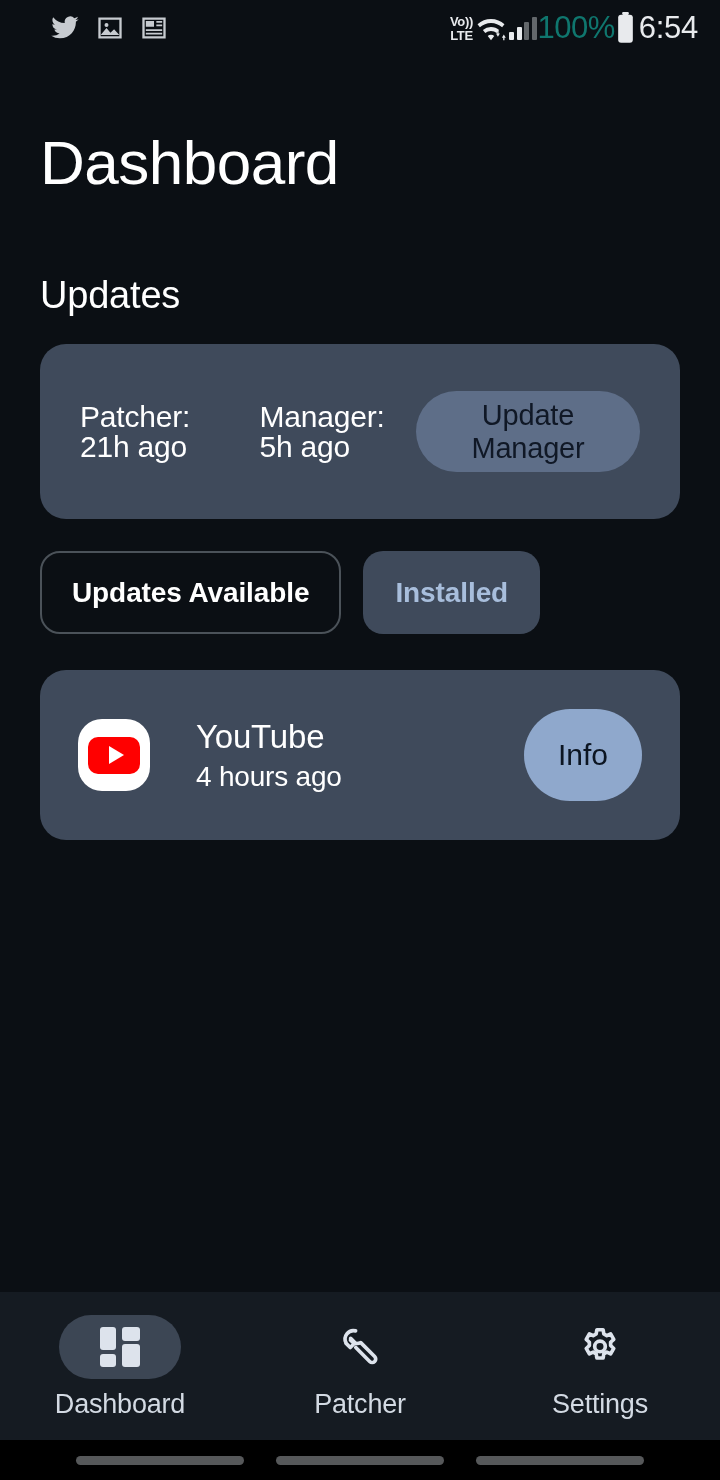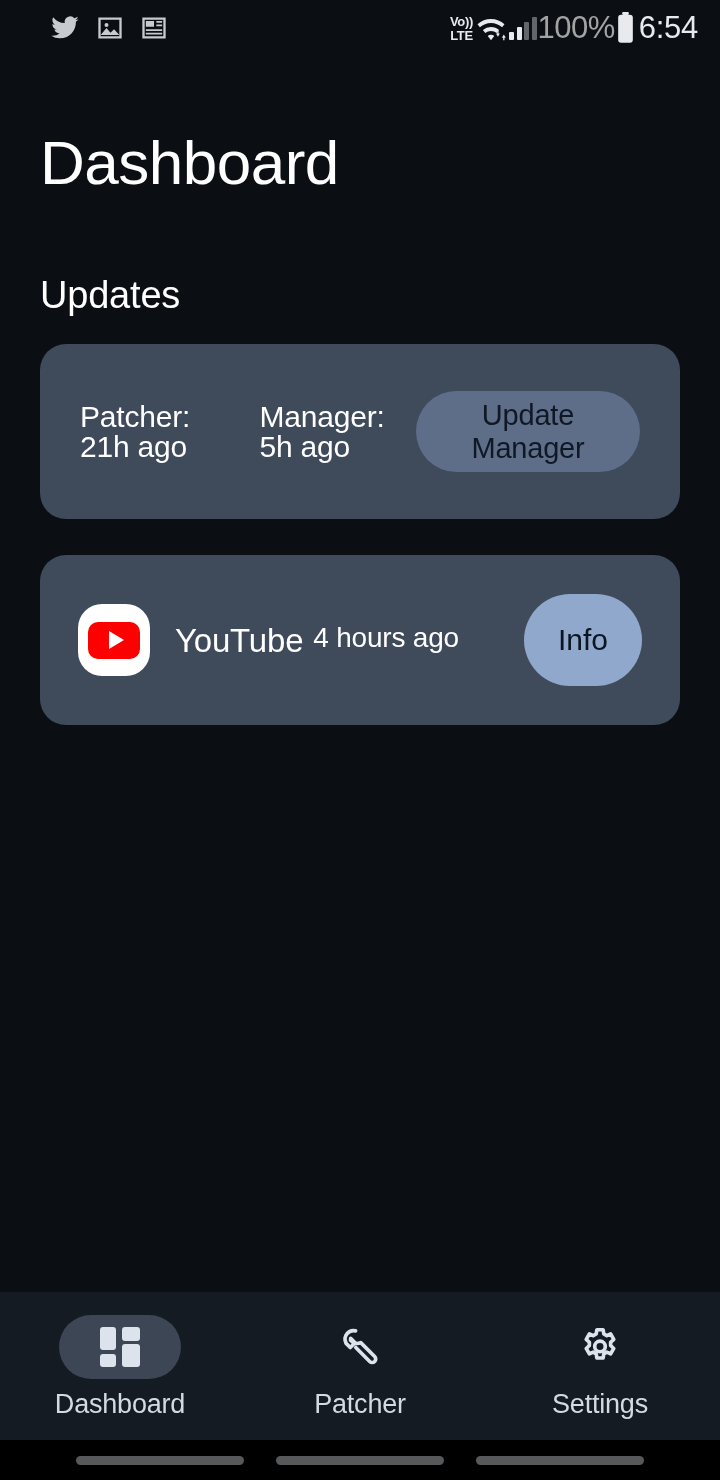--- a/index.html
+++ b/index.html
@@ -28,21 +28,21 @@
   .sb-right { margin-left:auto; display:flex; align-items:center; gap:1px; }
   .sb-icon { display:block; }
   .volte {
     display:flex; flex-direction:column; align-items:center;
     line-height:1; color:#E8EAED;
     font-weight:bold; font-size:13px;
     letter-spacing:-0.3px;
   }
   .volte .l2 { margin-top:1px; font-size:13px; }
   .sb-pct {
-    color:#a3a3a3; font-size:31px; letter-spacing:-0.5px;
+    color:#0f766e; font-size:31px; letter-spacing:-0.5px;
     font-weight:400;
   }
   .sb-time {
     color:#E8EAED; font-size:31px; letter-spacing:-0.3px;
     font-weight:400; margin-left:3px;
   }
   .bars { display:flex; align-items:flex-end; gap:2.5px; height:24px; }
   .bars i { width:5px; background:#E8EAED; display:block; border-radius:1px; }
   .bars i.b1 { height:8px; }
   .bars i.b2 { height:13px; }
@@ -147,21 +147,21 @@
     border-radius:10px;
     display:flex; align-items:center; justify-content:center;
   }
   .yt-play {
     width:0; height:0;
     border-left:15px solid #FFFFFF;
     border-top:9px solid transparent;
     border-bottom:9px solid transparent;
     margin-left:4px;
   }
-  .app-text { margin-left:25px; display:flex; flex-direction:row; gap:10px; }
+  .app-text { margin-left:46px; display:flex; flex-direction:column; gap:10px; }
   .app-name { color:#FFFFFF; font-size:33px; line-height:1; letter-spacing:-0.2px; }
   .app-sub  { color:#FFFFFF; font-size:28px; line-height:1; letter-spacing:-0.2px; }
   .btn-info {
     margin-left:auto;
     background:#8FA8CC;
     color:#0C1522;
     border:none;
     border-radius:48px;
     height:92px;
     padding:0 34px;
@@ -274,20 +274,24 @@
 
     <div class="card updates-card">
       <div class="updates-lines">
         <span>Patcher: 21h ago</span>
         <span>Manager: 5h ago</span>
       </div>
       <button class="btn-update-manager">Update Manager</button>
     </div>
 
 
+    <div class="chips">
+      <div class="chip chip-outline">Updates Available</div>
+      <div class="chip chip-filled">Installed</div>
+    </div>
 
     <div class="card app-card">
       <div class="app-icon">
         <div class="yt-body">
           <div class="yt-play"></div>
         </div>
       </div>
       <div class="app-text">
         <span class="app-name">YouTube</span>
         <span class="app-sub">4 hours ago</span>

